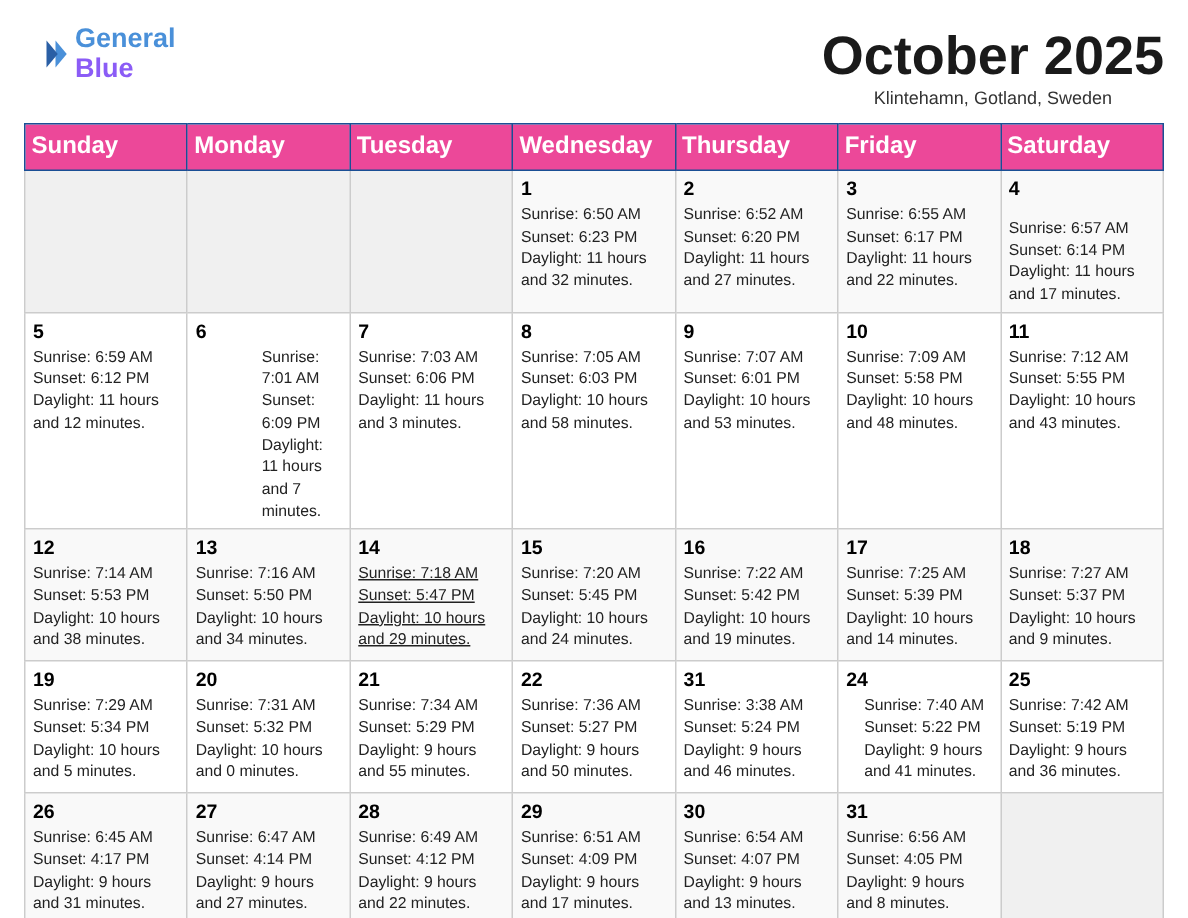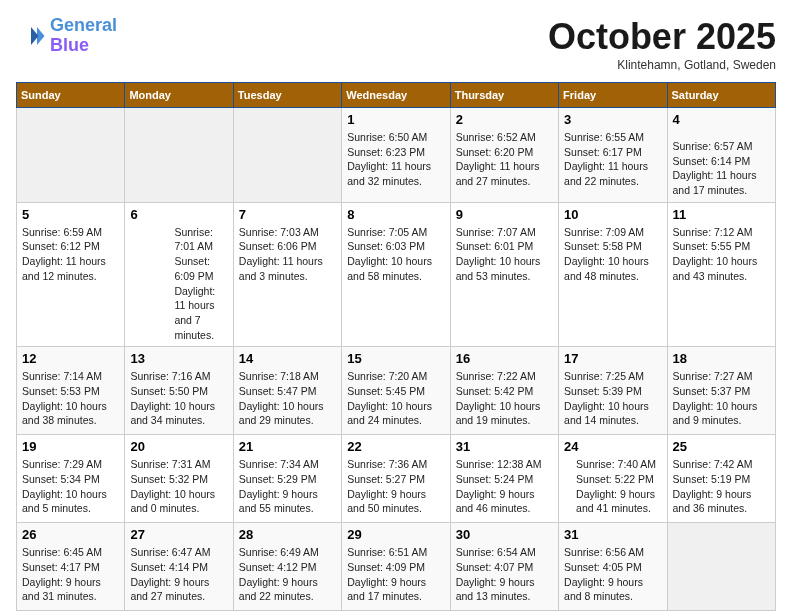--- a/index.html
+++ b/index.html
@@ -28,42 +28,42 @@
       line-height: 1.1;
     }
     .logo-text span {
       color: #4a90d9;
     }
     .logo-icon {
       width: 30px;
       height: 30px;
     }
     .title-area {
-      text-align: right;
+      text-align: center;
     }
     .month-title {
       font-size: 36px;
       font-weight: bold;
       color: #1a1a1a;
     }
     .location-title {
       font-size: 12px;
       color: #333;
     }
     table {
       width: 100%;
       border-collapse: collapse;
       font-size: 11px;
     }
     thead th {
-      background: #a16207;
+      background: #ec4899;
       color: #fff;
       padding: 6px 4px;
       text-align: left;
-      font-size: 11px;
+      font-size: 16px;
       font-weight: bold;
       border: 1px solid #1a4f95;
     }
     tbody td {
       border: 1px solid #ccc;
       vertical-align: top;
       padding: 4px 5px;
       width: calc(100% / 7);
       min-height: 80px;
       height: 88px;
@@ -216,21 +216,21 @@
         </td>
         <td>
           <div class="day-num">13</div>
           <div class="cell-text" style="white-space: pre-line;">Sunrise: 7:16 AM
 Sunset: 5:50 PM
 Daylight: 10 hours
 and 34 minutes.</div>
         </td>
         <td>
           <div class="day-num">14</div>
-          <div class="cell-text" style="white-space: pre-line;">Sunrise: 7:18 AM
+          <div class="cell-text" style="white-space: pre-line; text-decoration: underline;">Sunrise: 7:18 AM
 Sunset: 5:47 PM
 Daylight: 10 hours
 and 29 minutes.</div>
         </td>
         <td>
           <div class="day-num">15</div>
           <div class="cell-text" style="white-space: pre-line;">Sunrise: 7:20 AM
 Sunset: 5:45 PM
 Daylight: 10 hours
 and 24 minutes.</div>
@@ -281,21 +281,21 @@
         </td>
         <td>
           <div class="day-num">22</div>
           <div class="cell-text" style="white-space: pre-line;">Sunrise: 7:36 AM
 Sunset: 5:27 PM
 Daylight: 9 hours
 and 50 minutes.</div>
         </td>
         <td>
           <div class="day-num">31</div>
-          <div class="cell-text" style="white-space: pre-line;">Sunrise: 12:38 AM
+          <div class="cell-text" style="white-space: pre-line;">Sunrise: 3:38 AM
 Sunset: 5:24 PM
 Daylight: 9 hours
 and 46 minutes.</div>
         </td>
         <td>
           <div class="day-num">24</div>
           <div class="cell-text" style="white-space: pre-line; margin-left: 12px;">Sunrise: 7:40 AM
 Sunset: 5:22 PM
 Daylight: 9 hours
 and 41 minutes.</div>

